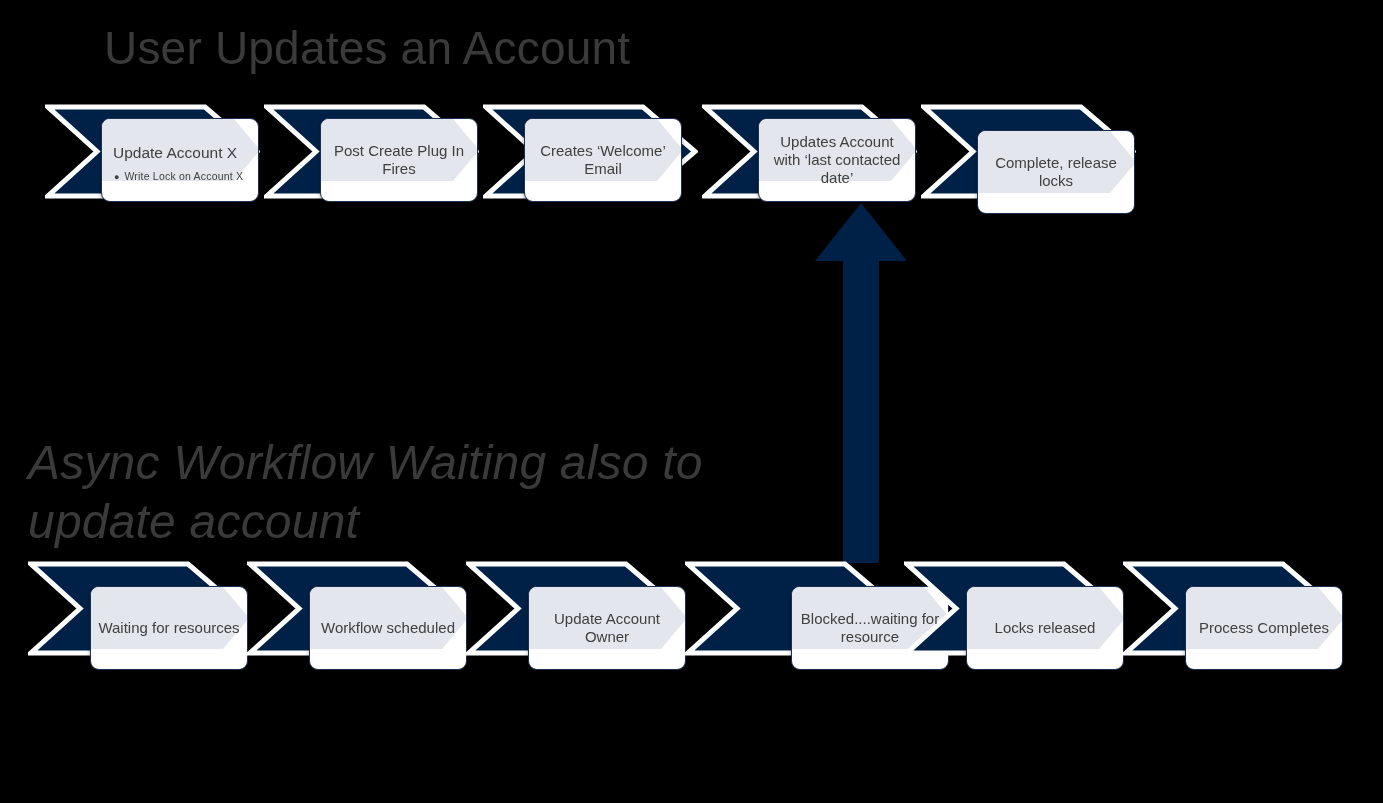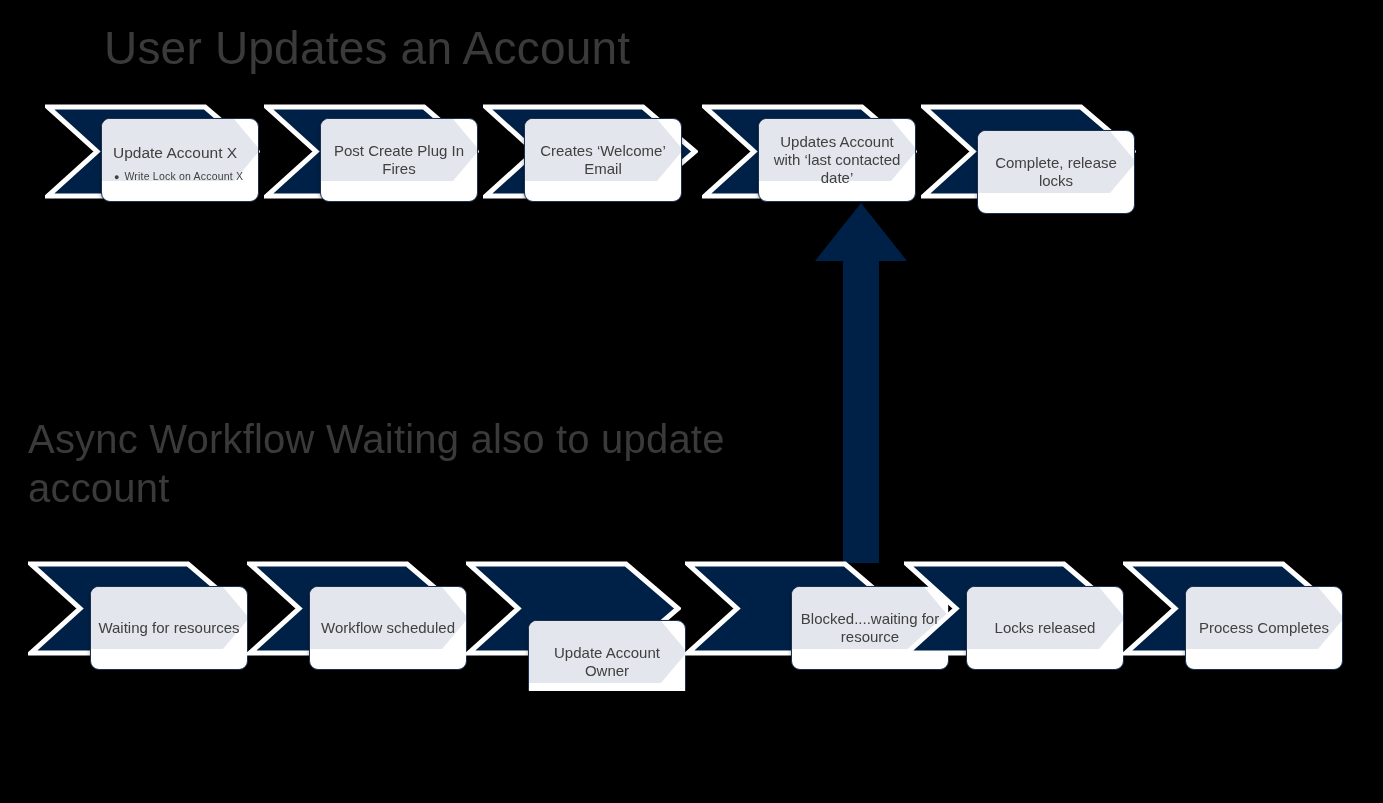--- a/index.html
+++ b/index.html
@@ -27,23 +27,24 @@
     white-space: pre-line;
     line-height: 1.22;
   }
   #title-top {
     left: 104px;
     top: 20px;
     font-size: 46px;
   }
   #title-async {
     left: 28px;
-    top: 415px;
-    font-size: 40px;
+    top: 434px;
+    font-size: 48px;
     width: 730px;
+    font-style: italic;
   }
   #label-blocked {
     left: 936px;
     top: 352px;
     font-size: 43px;
     width: 400px;
   }
 
   
   .chev {
@@ -206,21 +207,21 @@
         </svg>
       </div>
       <div class="stepbox" style="left: 309px; top: 586px;">
         <div class="step-title">Workflow scheduled</div>
       </div>
       <div class="chev" style="left: 466px; top: 561px;">
         <svg viewBox="0 0 215 95" preserveAspectRatio="none" aria-hidden="true">
           <polygon points="3,3 160,3 212,47.5 160,92 3,92 52,47.5" fill="#002147" stroke="#ffffff" stroke-width="5" stroke-linejoin="miter"></polygon>
         </svg>
       </div>
-      <div class="stepbox" style="left: 528px; top: 620px;">
+      <div class="stepbox" style="left: 528px; top: 586px;">
         <div class="step-title">Update Account Owner</div>
       </div>
       <div class="chev" style="left: 685px; top: 561px;">
         <svg viewBox="0 0 215 95" preserveAspectRatio="none" aria-hidden="true">
           <polygon points="3,3 160,3 212,47.5 160,92 3,92 52,47.5" fill="#002147" stroke="#ffffff" stroke-width="5" stroke-linejoin="miter"></polygon>
         </svg>
       </div>
       <div class="stepbox" style="left: 747px; top: 586px; margin-left: 44px;">
         <div class="step-title">Blocked....waiting for resource</div>
       </div>

